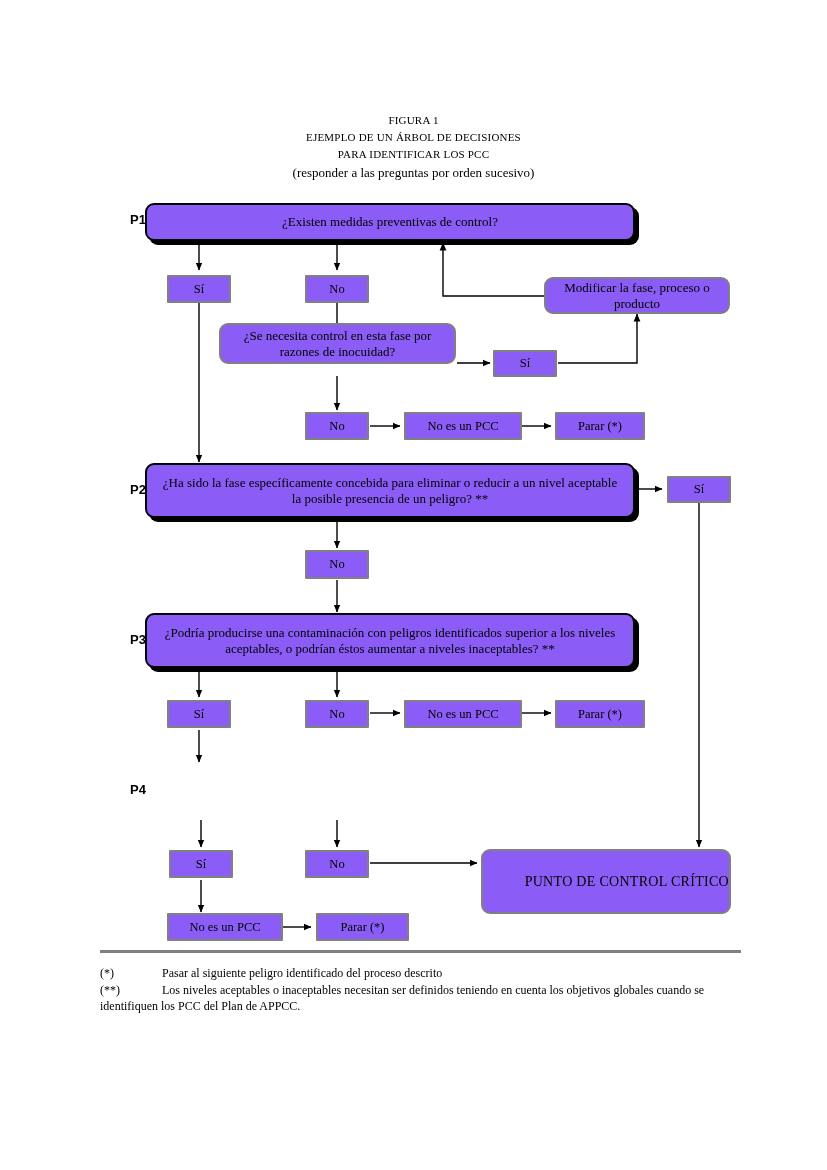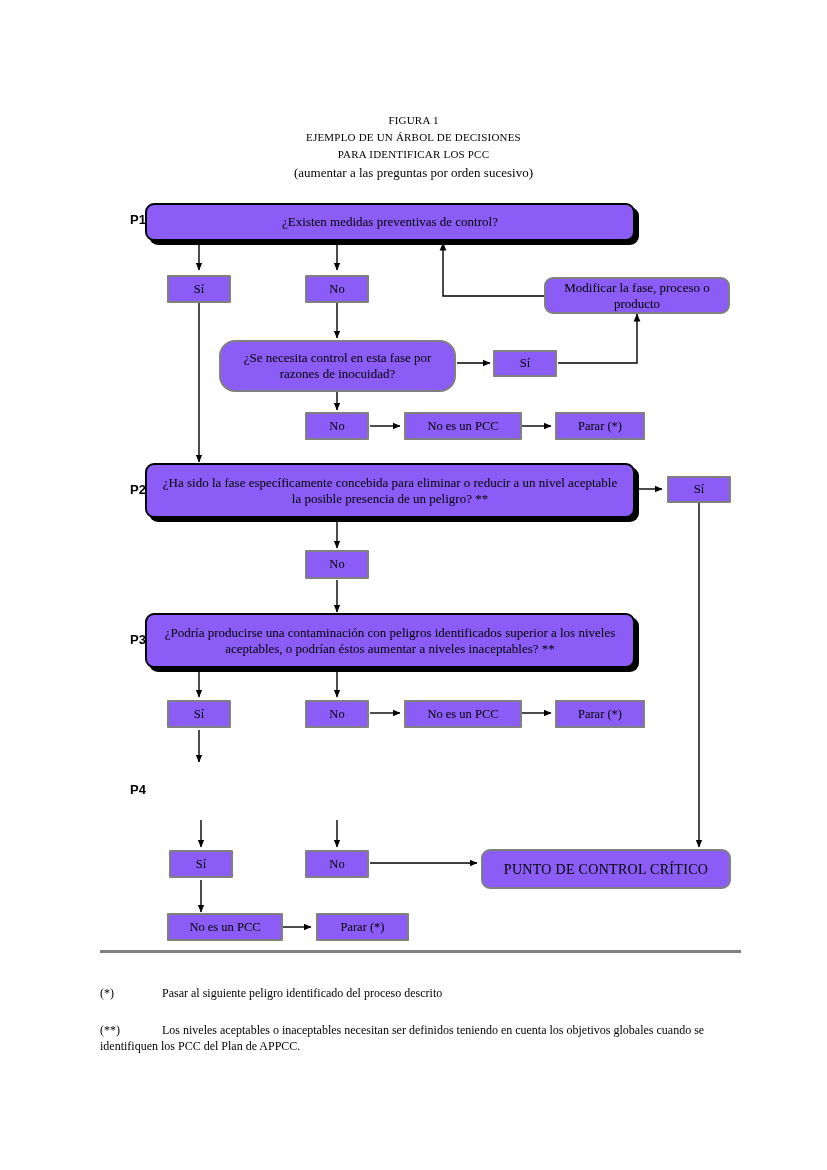--- a/index.html
+++ b/index.html
@@ -120,21 +120,21 @@
   .footnotes {
     position: absolute;
     left: 100px;
     top: 965px;
     width: 650px;
     font-family: "Liberation Serif", serif;
     font-size: 12px;
     line-height: 16.5px;
     color: #000;
   }
-  .fn-row { display: block; margin-top: 20px; }
+  .fn-row { display: block; }
   .fn-mark {
     display: inline-block;
     width: 62px;
     vertical-align: top;
   }
   .fn-text { display: inline; }
 </style>
 </head>
 <body>
 
@@ -196,21 +196,21 @@
 
       <path d="M370,863 L477,863" marker-end="url(#ah)"></path>
 
     </g>
   </svg>
 
   <div class="title-block">
     <div class="title-line">FIGURA 1</div>
     <div class="title-line">EJEMPLO DE UN ÁRBOL DE DECISIONES</div>
     <div class="title-line">PARA IDENTIFICAR LOS PCC</div>
-    <div class="title-sub">(aumentar a las preguntas por orden sucesivo)</div>
+    <div class="title-sub">(responder a las preguntas por orden sucesivo)</div>
   </div>
 
   <div class="stage-label" style="left:86px; top:212px;">P1</div>
   <div class="stage-label" style="left:86px; top:482px;">P2</div>
   <div class="stage-label" style="left:86px; top:632px;">P3</div>
   <div class="stage-label" style="left:86px; top:782px;">P4</div>
 
   <div class="box q-box" style="left:145px; top:203px; width:490px; height:38px;">
     <span class="box-text">¿Existen medidas preventivas de control?</span>
   </div>
@@ -220,21 +220,21 @@
   </div>
 
   <div class="box s-box" style="left:305px; top:275px; width:64px; height:28px;">
     <span class="box-text">No</span>
   </div>
 
   <div class="box m-box" style="left:544px; top:277px; width:186px; height:37px;justify-content:center;">
     <span class="box-text">Modificar la fase, proceso o producto</span>
   </div>
 
-  <div class="box m-box" style="left:219px; top:340px; width:237px; height:52px;border-radius:16px;">
+  <div class="box m-box" style="left:219px; top:323px; width:237px; height:41px;">
     <span class="box-text">¿Se necesita control en esta fase por razones de inocuidad?</span>
   </div>
 
   <div class="box s-box" style="left:493px; top:350px; width:64px; height:27px;">
     <span class="box-text">Sí</span>
   </div>
 
   <div class="box s-box" style="left:305px; top:412px; width:64px; height:28px;">
     <span class="box-text">No</span>
   </div>
@@ -281,21 +281,21 @@
 
 
   <div class="box s-box" style="left:169px; top:850px; width:64px; height:28px;">
     <span class="box-text">Sí</span>
   </div>
 
   <div class="box s-box" style="left:305px; top:850px; width:64px; height:28px;">
     <span class="box-text">No</span>
   </div>
 
-  <div class="box pcc-box" style="left:481px; top:849px; width:250px; height:40px;">
+  <div class="box pcc-box" style="left:481px; top:849px; width:250px; height:65px;text-align:right;">
     <span class="box-text">PUNTO DE CONTROL CRÍTICO</span>
   </div>
 
   <div class="box s-box" style="left:167px; top:913px; width:116px; height:28px;">
     <span class="box-text">No es un PCC</span>
   </div>
 
   <div class="box s-box" style="left:316px; top:913px; width:93px; height:28px;">
     <span class="box-text">Parar (*)</span>
   </div>

